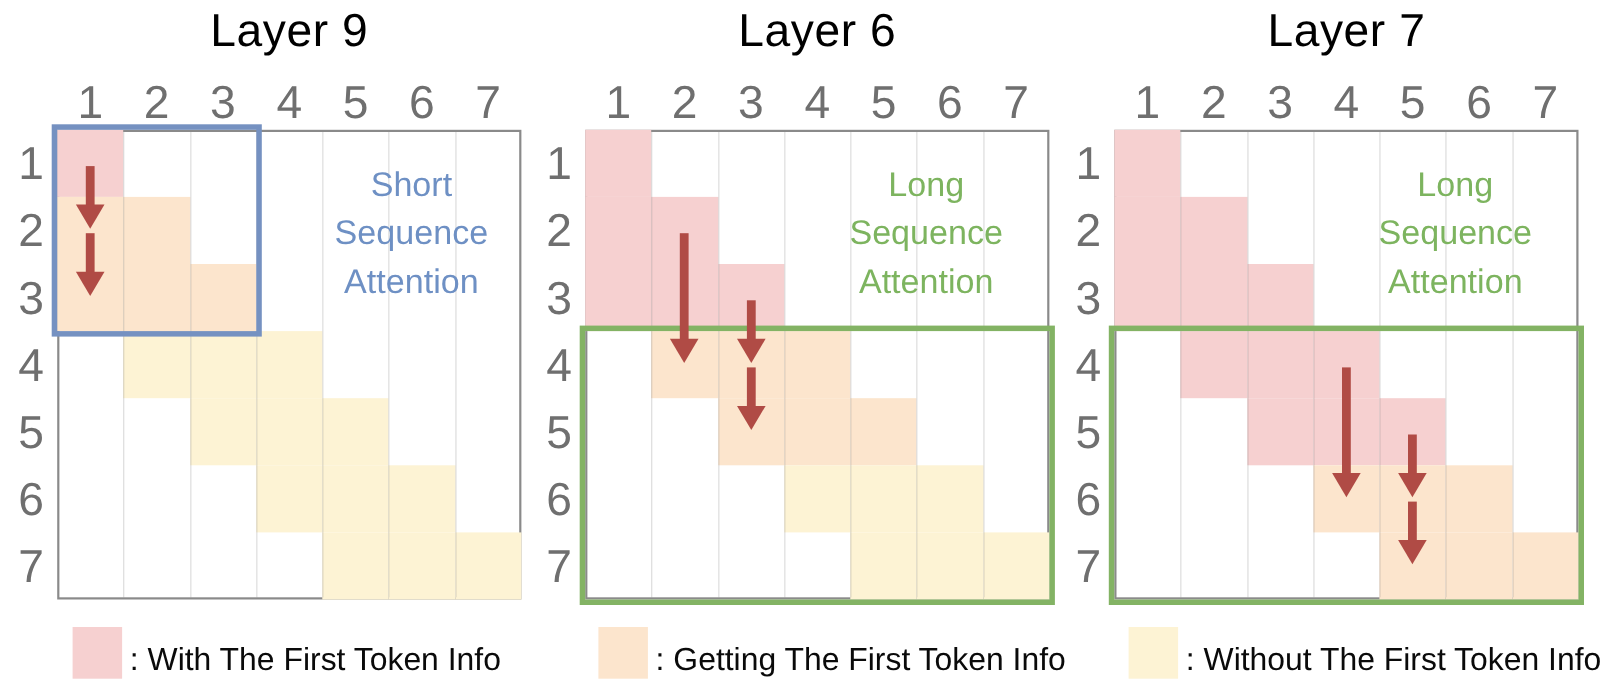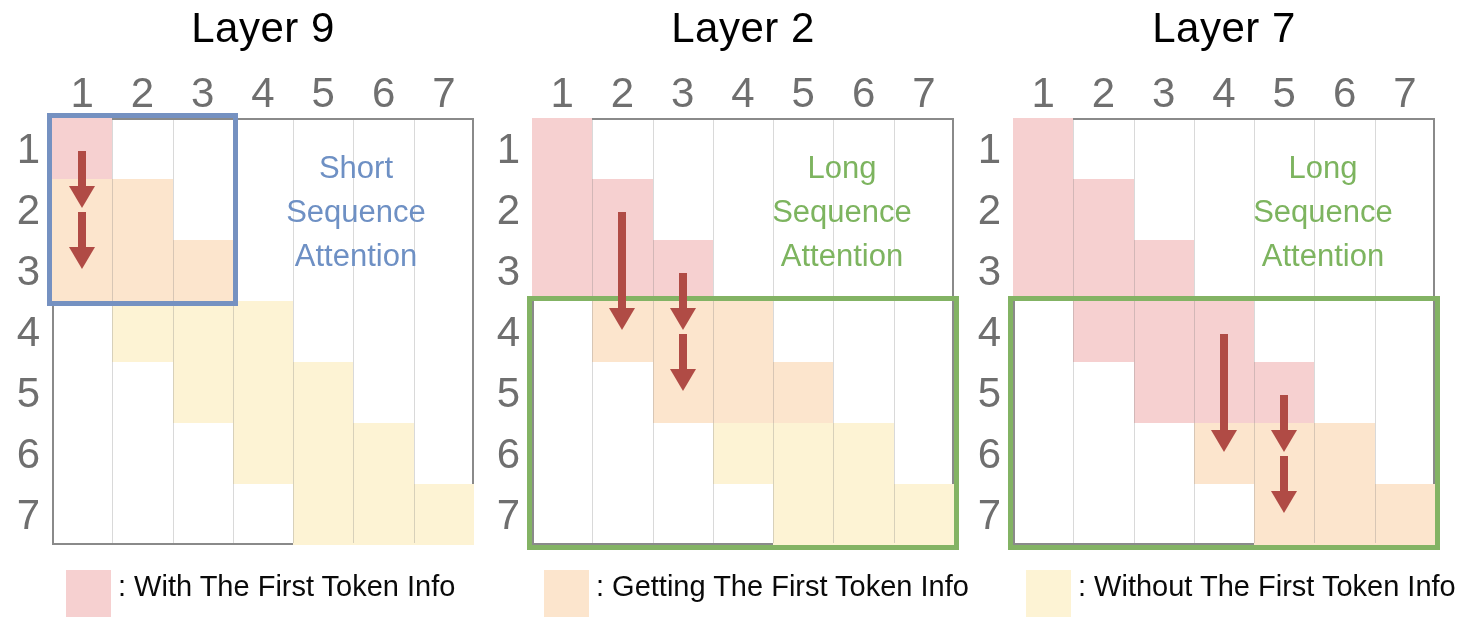--- a/index.html
+++ b/index.html
@@ -27,21 +27,21 @@
     position:absolute;top:146px;width:320px;text-align:center;
     font-size:31px;line-height:44px;
   }
   .arrow{position:absolute;width:26px;}
   .arrow .stem{position:absolute;left:9px;top:0;width:8px;}
   .arrow .head{
     position:absolute;left:0;bottom:0;width:0;height:0;
     border-left:13px solid transparent;border-right:13px solid transparent;
   }
   #legend{position:absolute;left:0;top:570px;width:1464px;height:47px;}
-  .legend-item{position:absolute;top:0;display:flex;align-items:flex-start;gap:7px;padding-left:11px;}
+  .legend-item{position:absolute;top:0;display:flex;align-items:flex-end;gap:7px;padding-left:11px;}
   .legend-swatch{width:45px;height:47px;flex:0 0 auto;}
   .legend-label{font-size:29px;color:#0a0a0a;white-space:nowrap;}
 </style>
 </head>
 <body>
 
 <div id="stage">
   <div id="panels">
       <div class="panel-title" style="left: 52px;">Layer 9</div>
       <div class="grid" style="left: 52px;">
@@ -86,26 +86,26 @@
       <div class="row-label" style="left: -4px; top: 493.5px;">7</div>
       <div class="hl-box" style="left: 47px; top: 113px; width: 190.857px; height: 193px; border: 5px solid rgb(117, 145, 193);"></div>
       <div class="arrow" style="left: 69.1429px; top: 150.5px; height: 57px;">
         <div class="stem" style="height: 37px; background: rgb(176, 75, 69);"></div>
         <div class="head" style="border-top: 22px solid rgb(176, 75, 69);"></div>
       </div>
       <div class="arrow" style="left: 69.1429px; top: 211.5px; height: 57px;">
         <div class="stem" style="height: 37px; background: rgb(176, 75, 69);"></div>
         <div class="head" style="border-top: 22px solid rgb(176, 75, 69);"></div>
       </div>
-      <div class="annotation" style="left: 196px; color: rgb(110, 144, 196);">
+      <div class="annotation" style="left: 214px; color: rgb(110, 144, 196);">
         <div>Short</div>
         <div>Sequence</div>
         <div>Attention</div>
       </div>
-      <div class="panel-title" style="left: 532px;">Layer 2</div>
+      <div class="panel-title" style="left: 532px;">Layer 6</div>
       <div class="grid" style="left: 532px;">
         <div class="cell" style="left: -2px; top: -2px; width: 60.2857px; height: 61px; background: rgb(246, 208, 208);"></div>
         <div class="cell" style="left: -2px; top: 59px; width: 60.2857px; height: 61px; background: rgb(246, 208, 208);"></div>
         <div class="cell" style="left: 58.2857px; top: 59px; width: 60.2857px; height: 61px; background: rgb(246, 208, 208);"></div>
         <div class="cell" style="left: -2px; top: 120px; width: 60.2857px; height: 61px; background: rgb(246, 208, 208);"></div>
         <div class="cell" style="left: 58.2857px; top: 120px; width: 60.2857px; height: 61px; background: rgb(246, 208, 208);"></div>
         <div class="cell" style="left: 118.571px; top: 120px; width: 60.2857px; height: 61px; background: rgb(246, 208, 208);"></div>
         <div class="cell" style="left: 58.2857px; top: 181px; width: 60.2857px; height: 61px; background: rgb(252, 229, 205);"></div>
         <div class="cell" style="left: 118.571px; top: 181px; width: 60.2857px; height: 61px; background: rgb(252, 229, 205);"></div>
         <div class="cell" style="left: 178.857px; top: 181px; width: 60.2857px; height: 61px; background: rgb(252, 229, 205);"></div>

